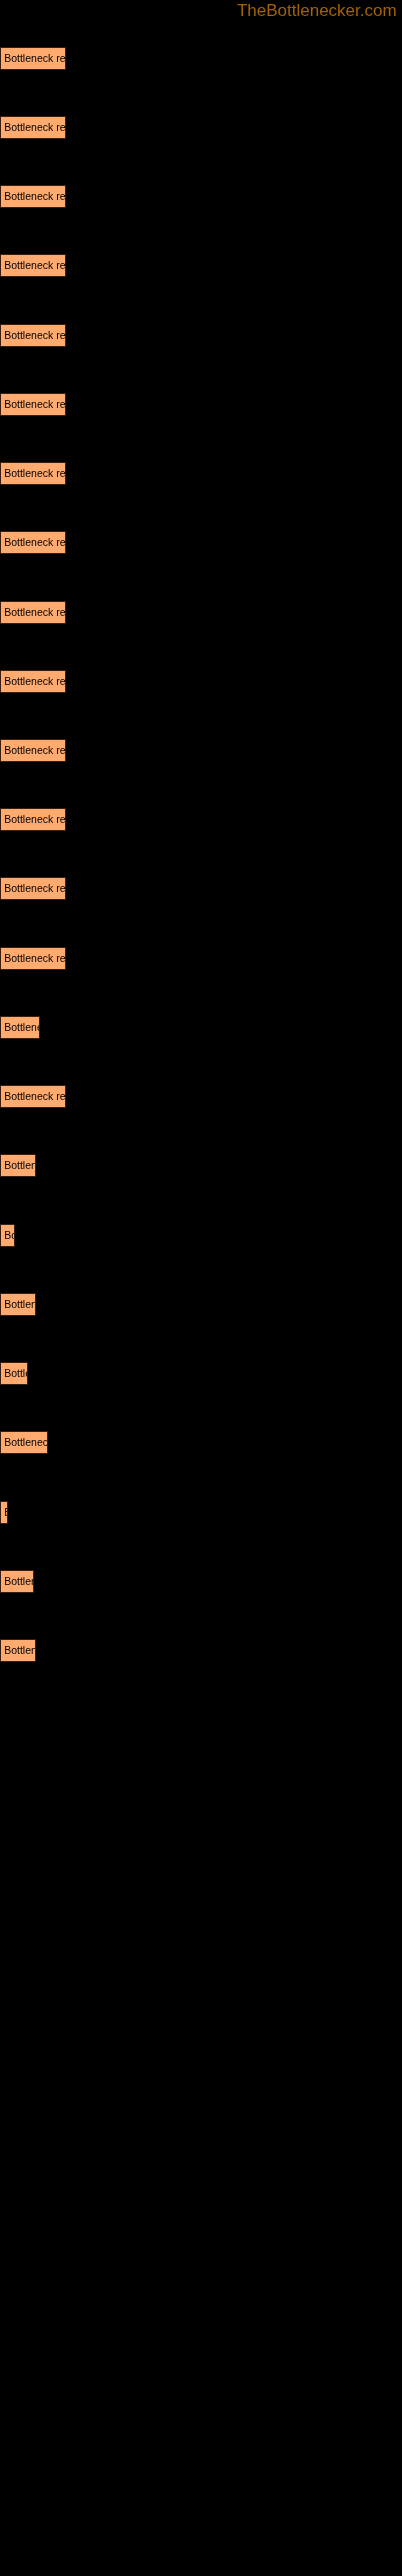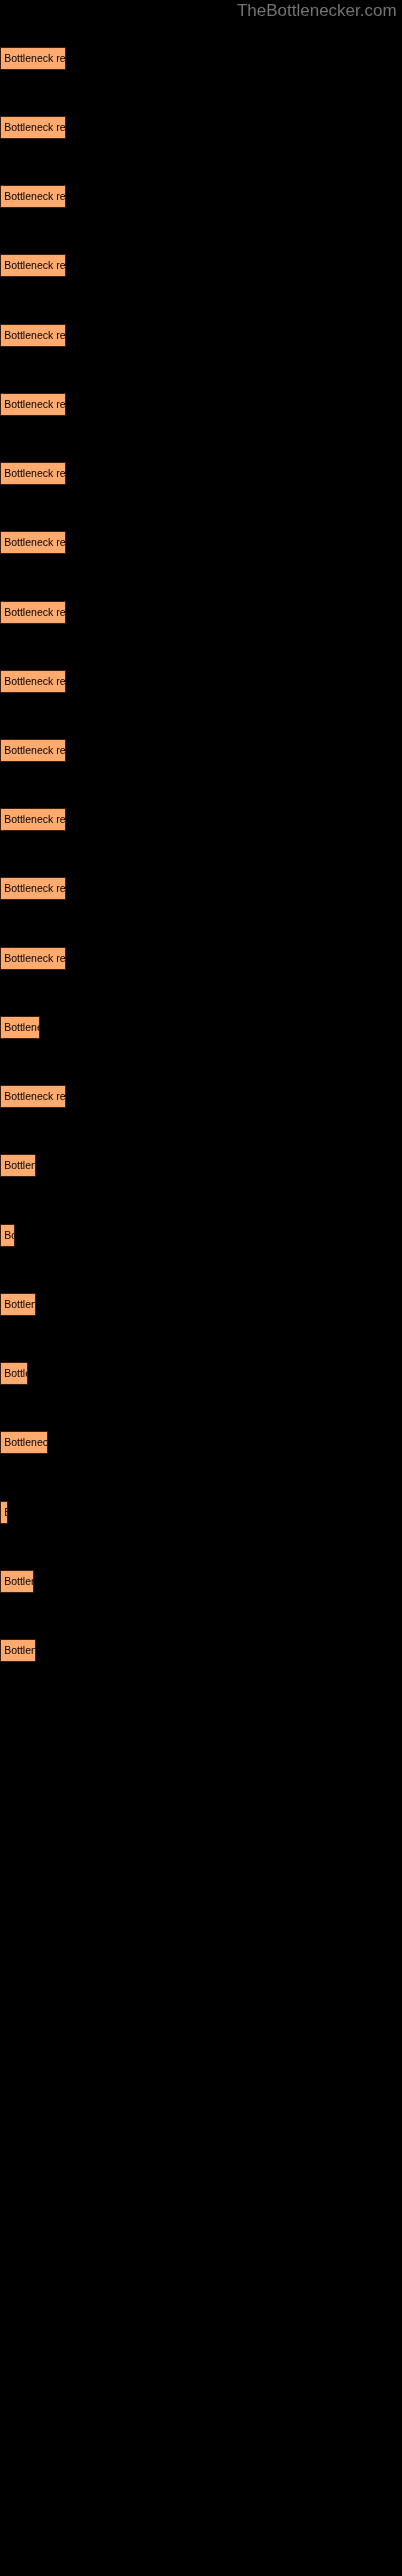--- a/index.html
+++ b/index.html
@@ -17,21 +17,21 @@
   }
 
   .site-title {
     position: absolute;
     top: 0px;
     left: 0px;
     width: 403px;
     text-align: right;
     padding-right: 6.4px;
     box-sizing: border-box;
-    color: #737373;
+    color: #a16207;
     font-family: "Liberation Sans", sans-serif;
     font-size: 17px;
     line-height: 21px;
     letter-spacing: 0px;
     white-space: nowrap;
   }
 
   .chart-area {
     position: absolute;
     top: 0;

